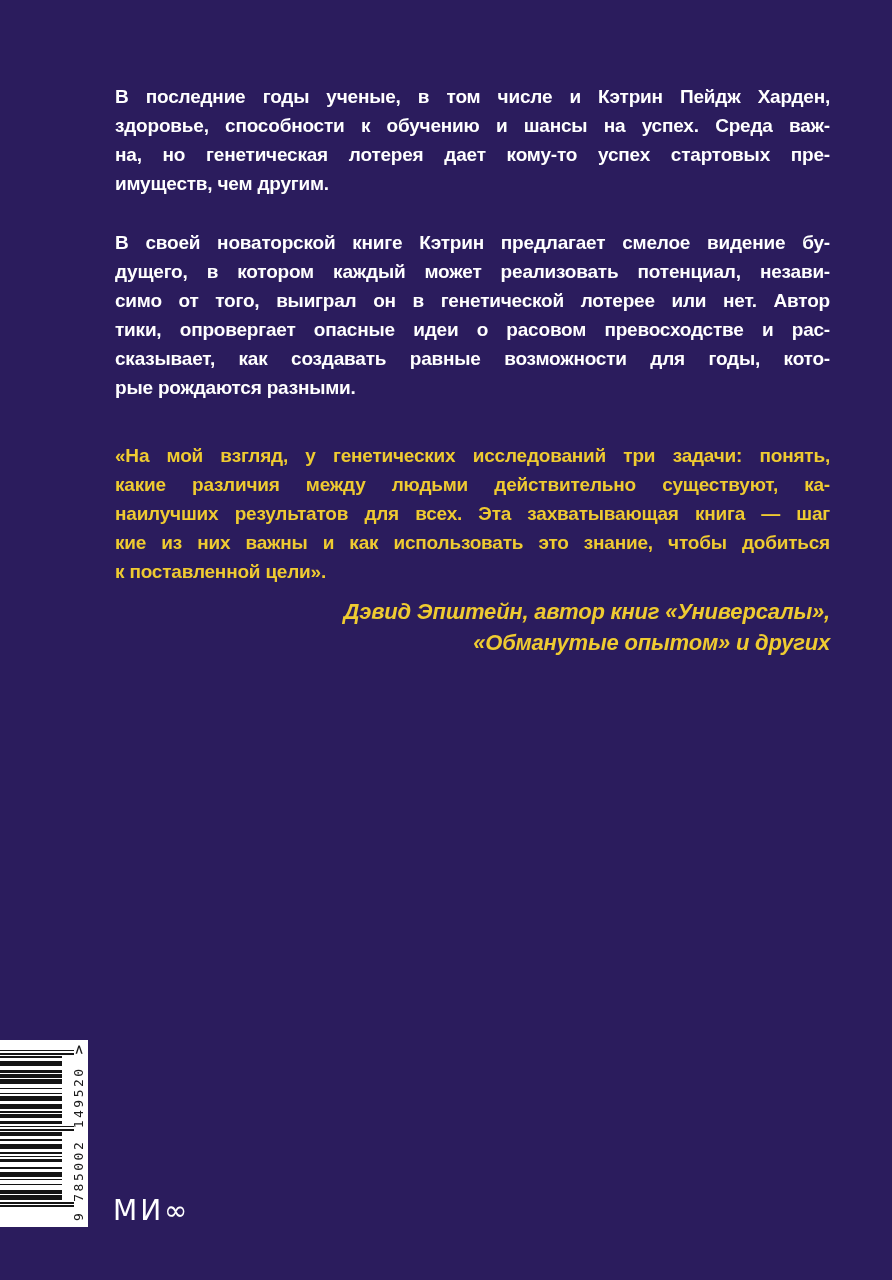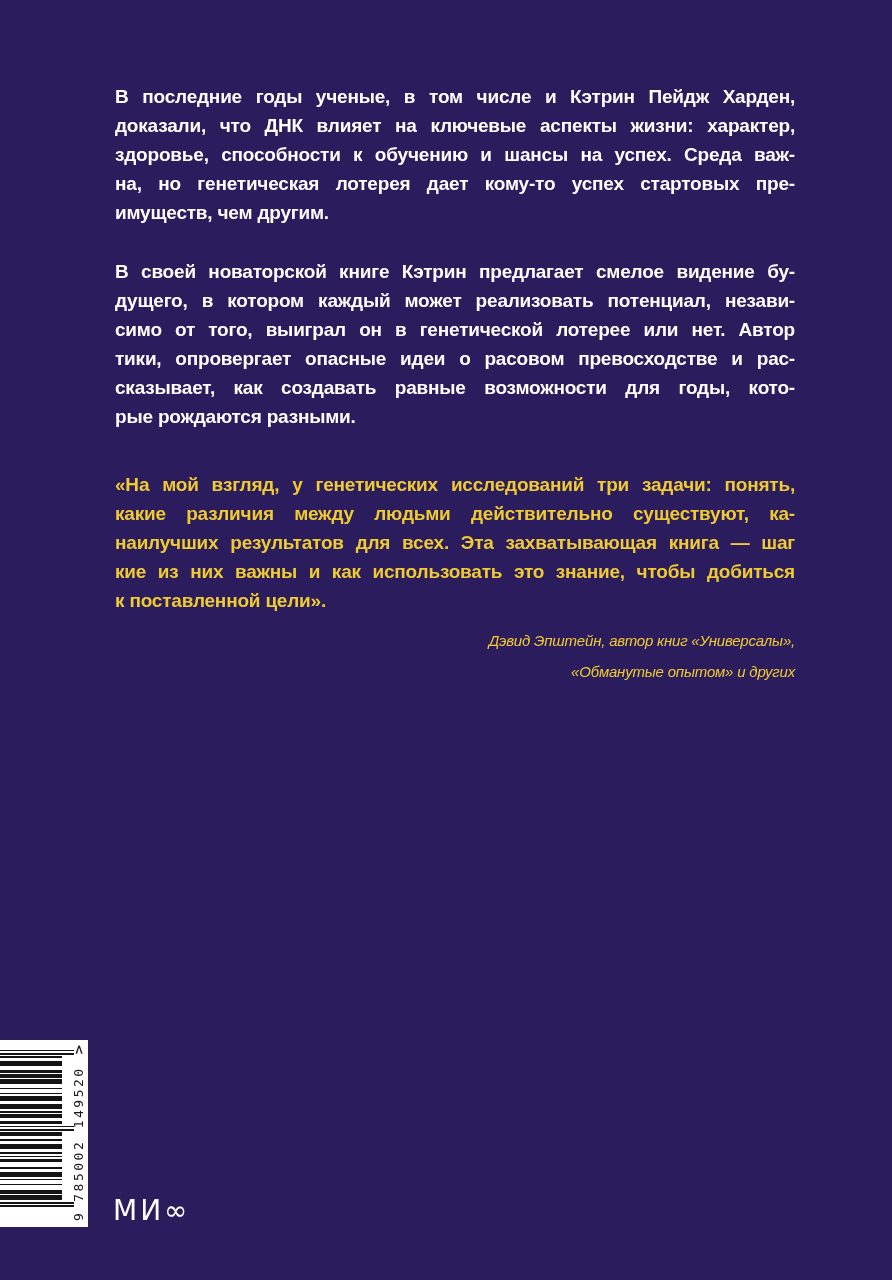--- a/index.html
+++ b/index.html
@@ -6,42 +6,42 @@
   .cover{
     position:relative;
     width:892px;height:1280px;
     background:#2b1c5d;
     overflow:hidden;
     font-family:"Liberation Sans", sans-serif;
   }
   .content{
     box-sizing:border-box;
     width:892px;
-    padding:82px 97px 0 115px;
+    padding:82px 62px 0 115px;
   }
   .para{margin:0 0 30px 0;}
   .para.white{color:#ffffff;}
   .quote{color:#efcb31;margin:39px 0 8px 0;}
   .ln{
     font-size:19px;
     font-weight:700;
     line-height:29px;
     letter-spacing:-0.2px;
     text-align:justify;
     text-align-last:justify;
     white-space:normal;
   }
   .ln.last{text-align-last:left;}
   .attribution{
     margin-top:10px;
     color:#efcb31;
   }
   .attr-ln{
-    font-size:15px;
-    font-weight:400;
+    font-size:22px;
+    font-weight:700;
     font-style:italic;
     line-height:31px;
     text-align:right;
     letter-spacing:-0.2px;
   }
   
   .barcode-box{
     position:absolute;
     left:0;top:1040px;
     width:88px;height:187px;
@@ -89,21 +89,20 @@
 </style>
 </head>
 <body>
 
 <div class="cover">
 
   <div class="content">
 
     <div class="para white">
       <div class="ln">В последние годы ученые, в том числе и Кэтрин Пейдж Харден,</div>
-      <div class="ln">доказали, что ДНК влияет на ключевые аспекты жизни: характер,</div>
       <div class="ln">здоровье, способности к обучению и шансы на успех. Среда важ-</div>
       <div class="ln">на, но генетическая лотерея дает кому-то успех стартовых пре-</div>
       <div class="ln last">имуществ, чем другим.</div>
     </div>
 
     <div class="para white">
       <div class="ln">В своей новаторской книге Кэтрин предлагает смелое видение бу-</div>
       <div class="ln">дущего, в котором каждый может реализовать потенциал, незави-</div>
       <div class="ln">симо от того, выиграл он в генетической лотерее или нет. Автор</div>
       <div class="ln">тики, опровергает опасные идеи о расовом превосходстве и рас-</div>

